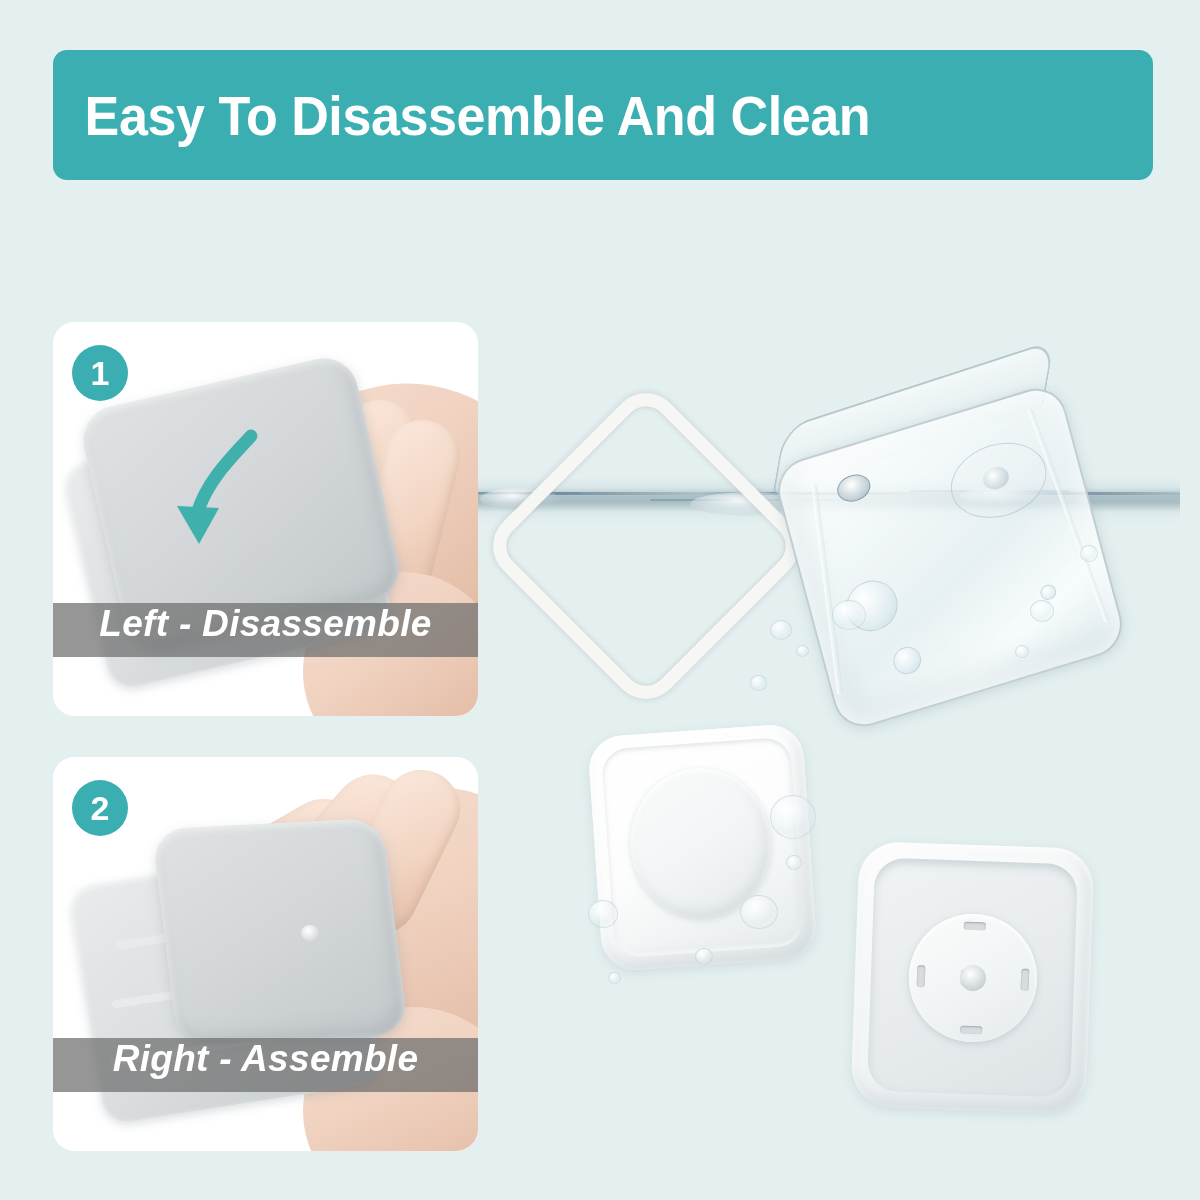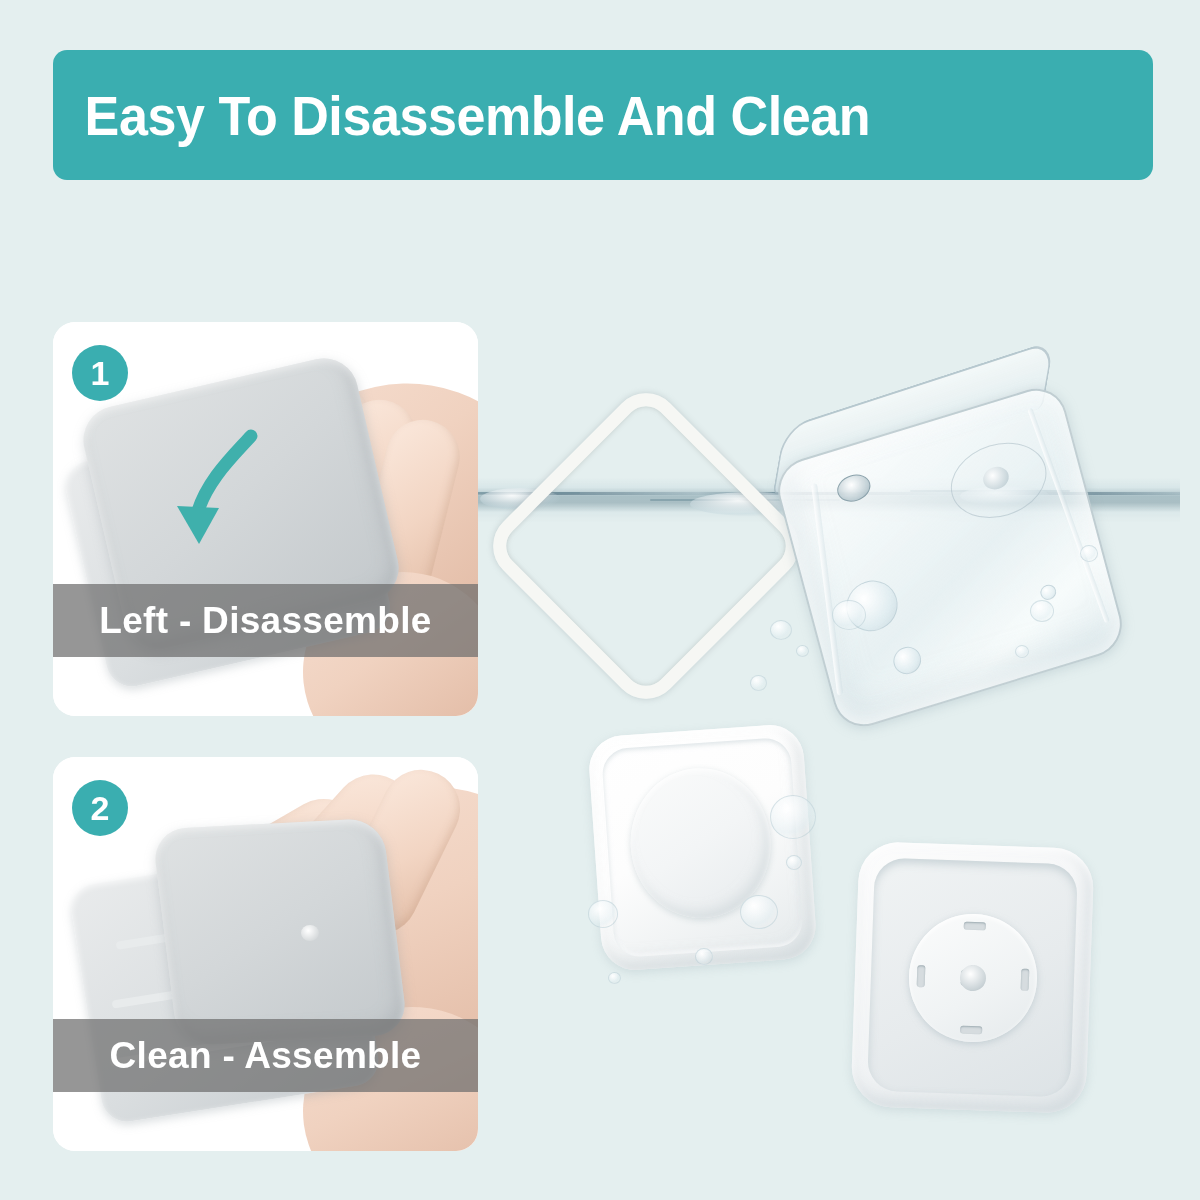--- a/index.html
+++ b/index.html
@@ -265,24 +265,25 @@
   .step-badge{
     position:absolute; left:19px; top:23px;
     width:56px; height:56px; border-radius:50%;
     background:#3aaeb0;
     display:flex; align-items:center; justify-content:center;
     color:#ffffff; font-size:34px; font-weight:bold;
     z-index:6;
   }
   .caption-bar{
     position:absolute; left:0; right:0; bottom:59px;
-    height:73px;
+    height:54px;
     background:rgba(110,110,110,0.72);
-    display:flex; align-items:center; justify-content:center;
+    display:flex; justify-content:center;
     z-index:5;
+    font-style:italic;
   }
   .caption-text{
     color:#ffffff; font-size:37px; font-weight:bold;
     letter-spacing:.3px; white-space:nowrap;
   }
   .arrow-svg{ position:absolute; z-index:4; }
 </style>
 </head>
 <body>
 
@@ -399,15 +400,15 @@
     <div style="position:absolute; left:56px; top:286px; width:205px; height:8px; background:#e8ebec; border-radius:4px; transform:rotate(-9deg);"></div>
 
     <div class="lidgray" style="left:112px; top:66px; width:230px; height:218px; transform:rotate(-7deg) skewY(4deg);"></div>
     <div style="position:absolute; left:248px; top:168px; width:18px; height:16px; border-radius:50%;
                 background:radial-gradient(circle at 40% 35%, #ffffff, #c7ccce);"></div>
   </div>
   <div class="step-badge">
     <span>2</span>
   </div>
   <div class="caption-bar">
-    <span class="caption-text">Clean - Assemble</span>
+    <span class="caption-text">Right - Assemble</span>
   </div>
 </div>
 
 </body></html>

